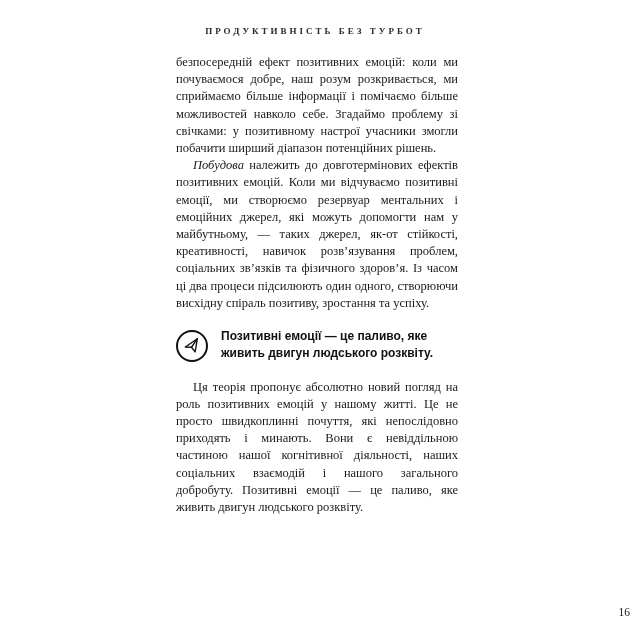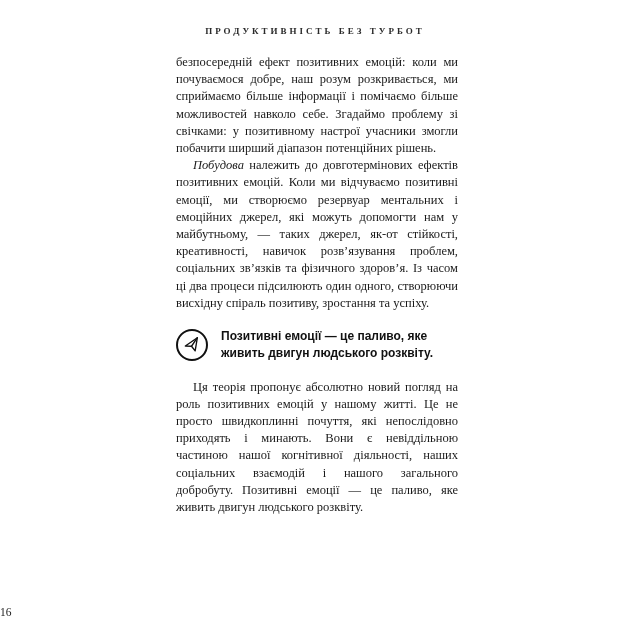--- a/index.html
+++ b/index.html
@@ -44,21 +44,21 @@
     font-family: Liberation Serif, serif;
   }
   .text-column p.indent {
     text-indent: 17px;
   }
   .lead-italic {
     font-style: italic;
   }
   .callout {
     display: flex;
-    align-items: center;
+    align-items: flex-end;
     margin: 15px 0 17px 0;
     text-align: left;
   }
   .callout-icon {
     flex: 0 0 auto;
     width: 32px;
     height: 32px;
     border: 2.5px solid #111;
     border-radius: 50%;
     margin-right: 13px;
@@ -79,21 +79,21 @@
     font-size: 12px;
     line-height: 17px;
     color: #111;
     padding-top: 0.5px;
   }
   .page-number {
     position: absolute;
     bottom: 12px;
     left: 0;
     width: 100%;
-    text-align: left;
+    text-align: right;
     font-size: 11.5px;
     color: #1a1a1a;
   }
 </style>
 </head>
 <body>
 
 <div class="page">
 
   <div class="running-head">ПРОДУКТИВНІСТЬ БЕЗ ТУРБОТ</div>

